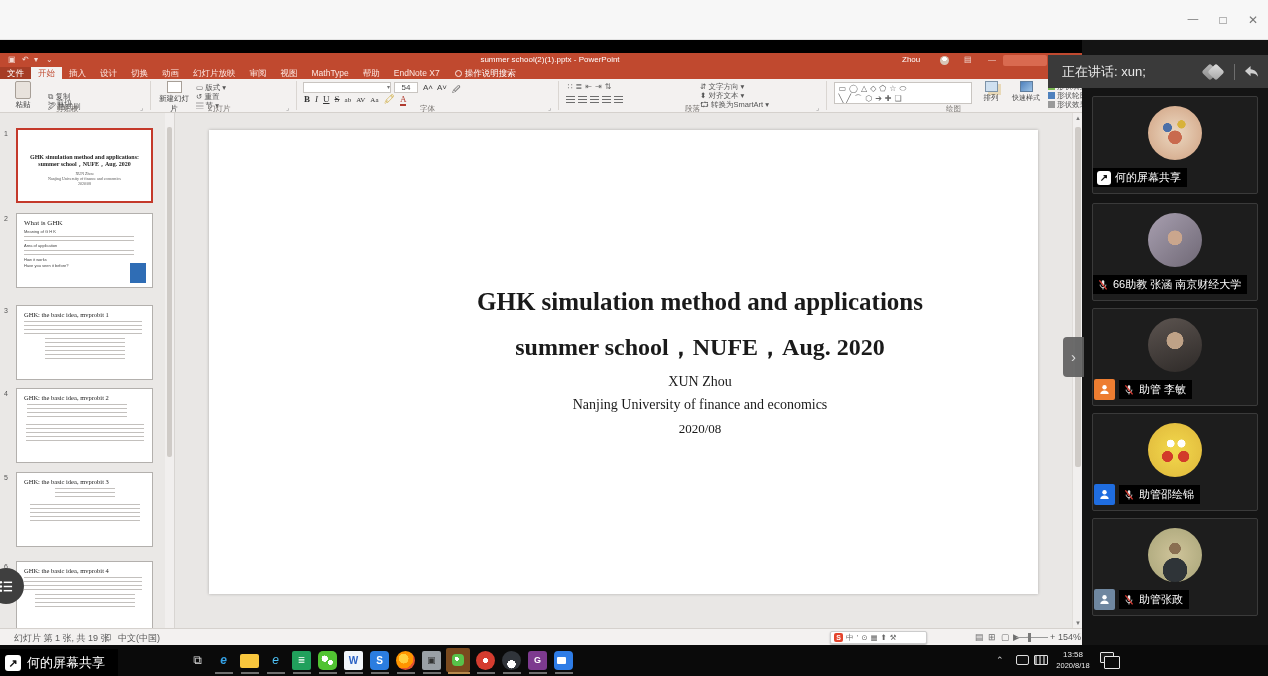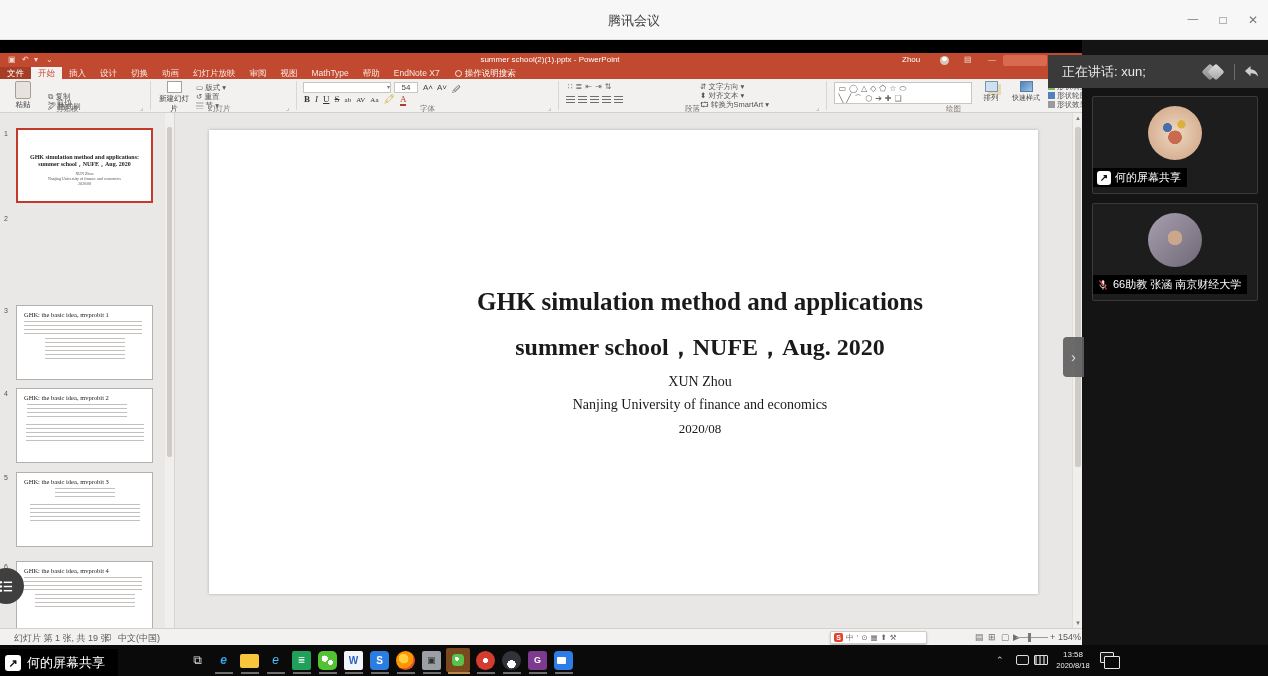--- a/index.html
+++ b/index.html
@@ -118,21 +118,20 @@
   #share-overlay { left:0; top:649px; width:118px; height:27px; background:#000; display:flex; align-items:center; gap:6px; padding-left:5px; }
   #share-overlay .sharebox { width:16px; height:16px; line-height:16px; font-size:11px; }
   #share-overlay .txt { color:#fff; font-size:13px; white-space:nowrap; }
 </style>
 </head>
 <body>
 
 <div id="screen">
 
   <div class="abs" id="topbar">
-    <div class="abs" id="topbar-title">腾讯会议</div>
     <div class="abs winctl" style="left:1180px;">一</div>
     <div class="abs winctl" style="left:1210px;">□</div>
     <div class="abs winctl" style="left:1240px;">✕</div>
   </div>
 
   <div class="abs" id="ppt">
 
     <div class="abs" id="ppt-titlebar">
       <span class="abs qat" style="left:8px;">▣</span>
       <span class="abs qat" style="left:22px;">↶</span>
@@ -239,20 +238,32 @@
     <span class="abs tnum" style="top:77px;">1</span>
     <div class="abs thumb sel" style="top:75px;">
       <div class="t-title" style="margin-top:24px;text-align:center;font-size:6px;font-weight:bold;">GHK simulation method and applications:</div>
       <div class="t-title" style="text-align:center;font-size:6px;font-weight:bold;">summer school，NUFE，Aug. 2020</div>
       <div class="t-title" style="margin-top:2px;text-align:center;font-size:4px;color:#555;">XUN Zhou</div>
       <div class="t-title" style="text-align:center;font-size:4px;color:#555;">Nanjing University of finance and economics</div>
       <div class="t-title" style="text-align:center;font-size:4px;color:#555;">2020/08</div>
     </div>
 
     <span class="abs tnum" style="top:162px;">2</span>
+    <div class="abs thumb" style="top:160px;">
+      <div class="t-title" style="margin:5px 0 2px 7px;font-size:7px;">What is GHK</div>
+      <div style="margin-left:7px;font-size:4px;color:#444;line-height:6px;">
+        <div>Meaning of G H K</div>
+        <div class="linesblk" style="width:110px;height:6px;margin:1px 0;"></div>
+        <div>Area of application</div>
+        <div class="linesblk" style="width:110px;height:6px;margin:1px 0;"></div>
+        <div>How it works</div>
+        <div>Have you seen it before?</div>
+      </div>
+      <div class="abs" style="right:6px;bottom:4px;width:16px;height:20px;background:#2f6db5;"></div>
+    </div>
 
     <span class="abs tnum" style="top:254px;">3</span>
     <div class="abs thumb" style="top:252px;">
       <div class="t-title" style="margin:5px 0 3px 7px;font-size:6.5px;">GHK: the basic idea, mvprobit 1</div>
       <div class="linesblk" style="width:118px;height:14px;margin-left:7px;"></div>
       <div class="linesblk" style="width:80px;height:22px;margin:3px auto 0;"></div>
     </div>
 
     <span class="abs tnum" style="top:337px;">4</span>
     <div class="abs thumb" style="top:335px;">
@@ -385,22 +396,76 @@
       <svg width="12" height="12" viewBox="0 0 16 16">
           <rect x="6.3" y="1.5" width="3.4" height="7.5" rx="1.7" fill="#e8e8e8"></rect>
           <path d="M4.2 7.5c0 2.4 1.7 4.1 3.8 4.1s3.8-1.7 3.8-4.1" stroke="#e8e8e8" stroke-width="1.2" fill="none"></path>
           <line x1="8" y1="11.6" x2="8" y2="14" stroke="#e8e8e8" stroke-width="1.2"></line>
           <line x1="3.2" y1="1.8" x2="12.8" y2="13.8" stroke="#d83a31" stroke-width="1.8"></line>
         </svg>
       <span>66助教 张涵 南京财经大学</span>
     </div>
   </div>
 
-
-
+  <div class="abs tile" style="top:308px;">
+    <div class="av av3"></div>
+    <div class="pbadge" style="background:#ED7D31;">
+      <svg width="13" height="13" viewBox="0 0 16 16">
+          <circle cx="8" cy="5.3" r="2.7" fill="#fff"></circle>
+          <path d="M2.8 13.6c0-2.9 2.4-4.4 5.2-4.4s5.2 1.5 5.2 4.4z" fill="#fff"></path>
+        </svg>
+    </div>
+    <div class="plabel" style="left:26px;">
+      <svg width="12" height="12" viewBox="0 0 16 16">
+          <rect x="6.3" y="1.5" width="3.4" height="7.5" rx="1.7" fill="#e8e8e8"></rect>
+          <path d="M4.2 7.5c0 2.4 1.7 4.1 3.8 4.1s3.8-1.7 3.8-4.1" stroke="#e8e8e8" stroke-width="1.2" fill="none"></path>
+          <line x1="8" y1="11.6" x2="8" y2="14" stroke="#e8e8e8" stroke-width="1.2"></line>
+          <line x1="3.2" y1="1.8" x2="12.8" y2="13.8" stroke="#d83a31" stroke-width="1.8"></line>
+        </svg>
+      <span>助管 李敏</span>
+    </div>
+  </div>
+
+  <div class="abs tile" style="top:413px;">
+    <div class="av av4"></div>
+    <div class="pbadge" style="background:#1F6DE0;">
+      <svg width="13" height="13" viewBox="0 0 16 16">
+          <circle cx="8" cy="5.3" r="2.7" fill="#fff"></circle>
+          <path d="M2.8 13.6c0-2.9 2.4-4.4 5.2-4.4s5.2 1.5 5.2 4.4z" fill="#fff"></path>
+        </svg>
+    </div>
+    <div class="plabel" style="left:26px;">
+      <svg width="12" height="12" viewBox="0 0 16 16">
+          <rect x="6.3" y="1.5" width="3.4" height="7.5" rx="1.7" fill="#e8e8e8"></rect>
+          <path d="M4.2 7.5c0 2.4 1.7 4.1 3.8 4.1s3.8-1.7 3.8-4.1" stroke="#e8e8e8" stroke-width="1.2" fill="none"></path>
+          <line x1="8" y1="11.6" x2="8" y2="14" stroke="#e8e8e8" stroke-width="1.2"></line>
+          <line x1="3.2" y1="1.8" x2="12.8" y2="13.8" stroke="#d83a31" stroke-width="1.8"></line>
+        </svg>
+      <span>助管邵绘锦</span>
+    </div>
+  </div>
+
+  <div class="abs tile" style="top:518px;">
+    <div class="av av5"></div>
+    <div class="pbadge" style="background:#6F87A0;">
+      <svg width="13" height="13" viewBox="0 0 16 16">
+          <circle cx="8" cy="5.3" r="2.7" fill="#fff"></circle>
+          <path d="M2.8 13.6c0-2.9 2.4-4.4 5.2-4.4s5.2 1.5 5.2 4.4z" fill="#fff"></path>
+        </svg>
+    </div>
+    <div class="plabel" style="left:26px;">
+      <svg width="12" height="12" viewBox="0 0 16 16">
+          <rect x="6.3" y="1.5" width="3.4" height="7.5" rx="1.7" fill="#e8e8e8"></rect>
+          <path d="M4.2 7.5c0 2.4 1.7 4.1 3.8 4.1s3.8-1.7 3.8-4.1" stroke="#e8e8e8" stroke-width="1.2" fill="none"></path>
+          <line x1="8" y1="11.6" x2="8" y2="14" stroke="#e8e8e8" stroke-width="1.2"></line>
+          <line x1="3.2" y1="1.8" x2="12.8" y2="13.8" stroke="#d83a31" stroke-width="1.8"></line>
+        </svg>
+      <span>助管张政</span>
+    </div>
+  </div>
 
   <div class="abs" id="speakbar">
     <span class="txt">正在讲话: xun;</span>
     <span class="diamond" style="background:linear-gradient(135deg,#b9b9b9,#8a8a8a);margin-right:-6px;"></span>
     <span class="diamond" style="background:linear-gradient(135deg,#e0e0e0,#a5a5a5);"></span>
     <span style="width:1px;height:16px;background:#6e6e6e;margin:0 8px 0 12px;"></span>
     <svg width="17" height="15" viewBox="0 0 18 16" style="margin-right:8px;">
         <path d="M8 2 L2 7.5 L8 13 V9.8 C12 9.8 14.5 11 16 13.5 C15.6 8.6 12.6 5.8 8 5.5 Z" fill="#cfcfcf"></path>
       </svg>
   </div>

